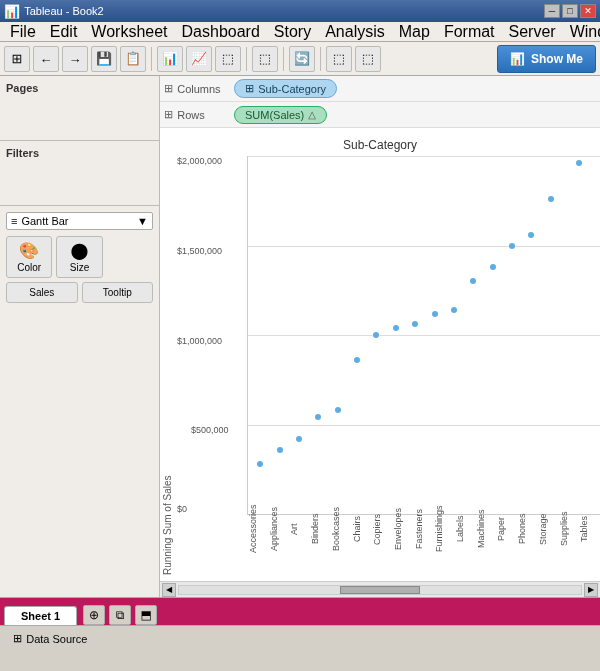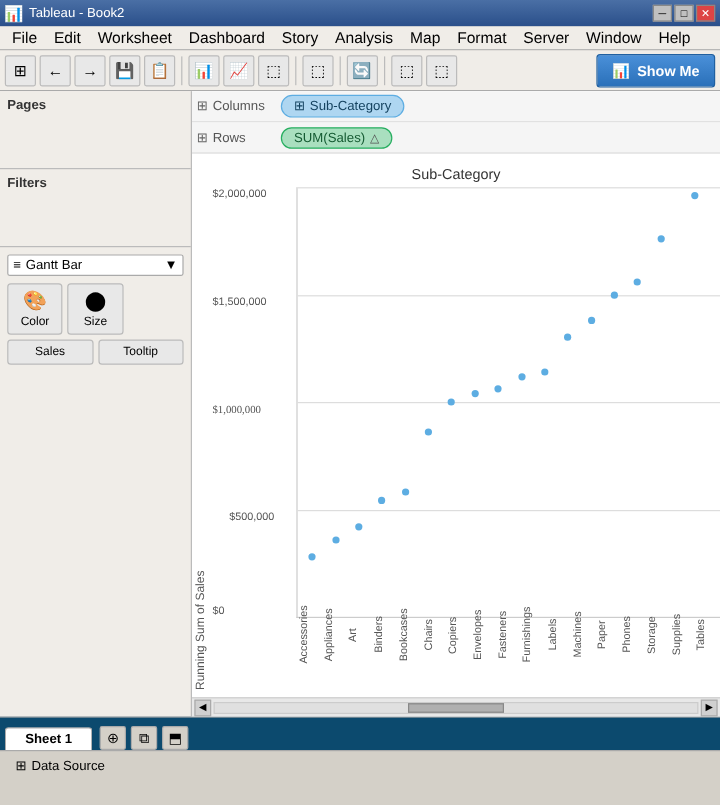--- a/index.html
+++ b/index.html
@@ -30,21 +30,21 @@
       background: #f0ede8;
       height: 20px;
       display: flex;
       align-items: center;
       padding: 0 4px;
       gap: 2px;
       border-bottom: 1px solid #aaa;
     }
     .menu-item {
       padding: 1px 6px;
-      font-size: 13px;
+      font-size: 16px;
       cursor: pointer;
       color: #000;
     }
 
     
     .toolbar {
       background: #f0ede8;
       height: 34px;
       display: flex;
       align-items: center;
@@ -203,21 +203,21 @@
       writing-mode: vertical-rl;
       transform: rotate(180deg);
       white-space: nowrap;
       text-align: left;
       height: 90px;
     }
 
     
     .tabs-bar {
       height: 28px;
-      background: #0c4a6e;
+      background: #be185d;
       border-top: 1px solid #aaa;
       display: flex;
       align-items: flex-end;
       padding: 0 4px;
       gap: 2px;
     }
     .tab {
       padding: 3px 16px;
       background: #e8e4dc;
       border: 1px solid #aaa;
@@ -400,21 +400,21 @@
     <div class="chart-container">
       <div class="chart-title">Sub-Category</div>
       <div class="chart-inner">
         <div class="y-axis-label">Running Sum of Sales</div>
         <div style="position:relative; flex:1; display:flex; flex-direction:column;">
 
           <div style="position:absolute; top:0; left:0; right:0; bottom:60px; pointer-events:none;">
 
             <div style="position:absolute; top:0%; left:2px; font-size:9px; color:#555;">$2,000,000</div>
             <div style="position:absolute; top:25%; left:2px; font-size:9px; color:#555;">$1,500,000</div>
-            <div style="position:absolute; top:50%; left:2px; font-size:9px; color:#555;font-family:Liberation Serif, serif;">$1,000,000</div>
+            <div style="position:absolute; top:50%; left:2px; font-size:9px; color:#555;">$1,000,000</div>
             <div style="position:absolute; top:75%; left:16px; font-size:9px; color:#555;">$500,000</div>
             <div style="position:absolute; top:97%; left:2px; font-size:9px; color:#555;">$0</div>
           </div>
 
           <div class="chart-plot" style="margin-left: 72px; margin-bottom: 60px; position:relative;">
 
             <div style="position:absolute; top:0%; left:0; right:0; border-top:1px solid #ddd;"></div>
             <div style="position:absolute; top:25%; left:0; right:0; border-top:1px solid #ddd;"></div>
             <div style="position:absolute; top:50%; left:0; right:0; border-top:1px solid #ddd;"></div>
             <div style="position:absolute; top:75%; left:0; right:0; border-top:1px solid #ddd;"></div>

